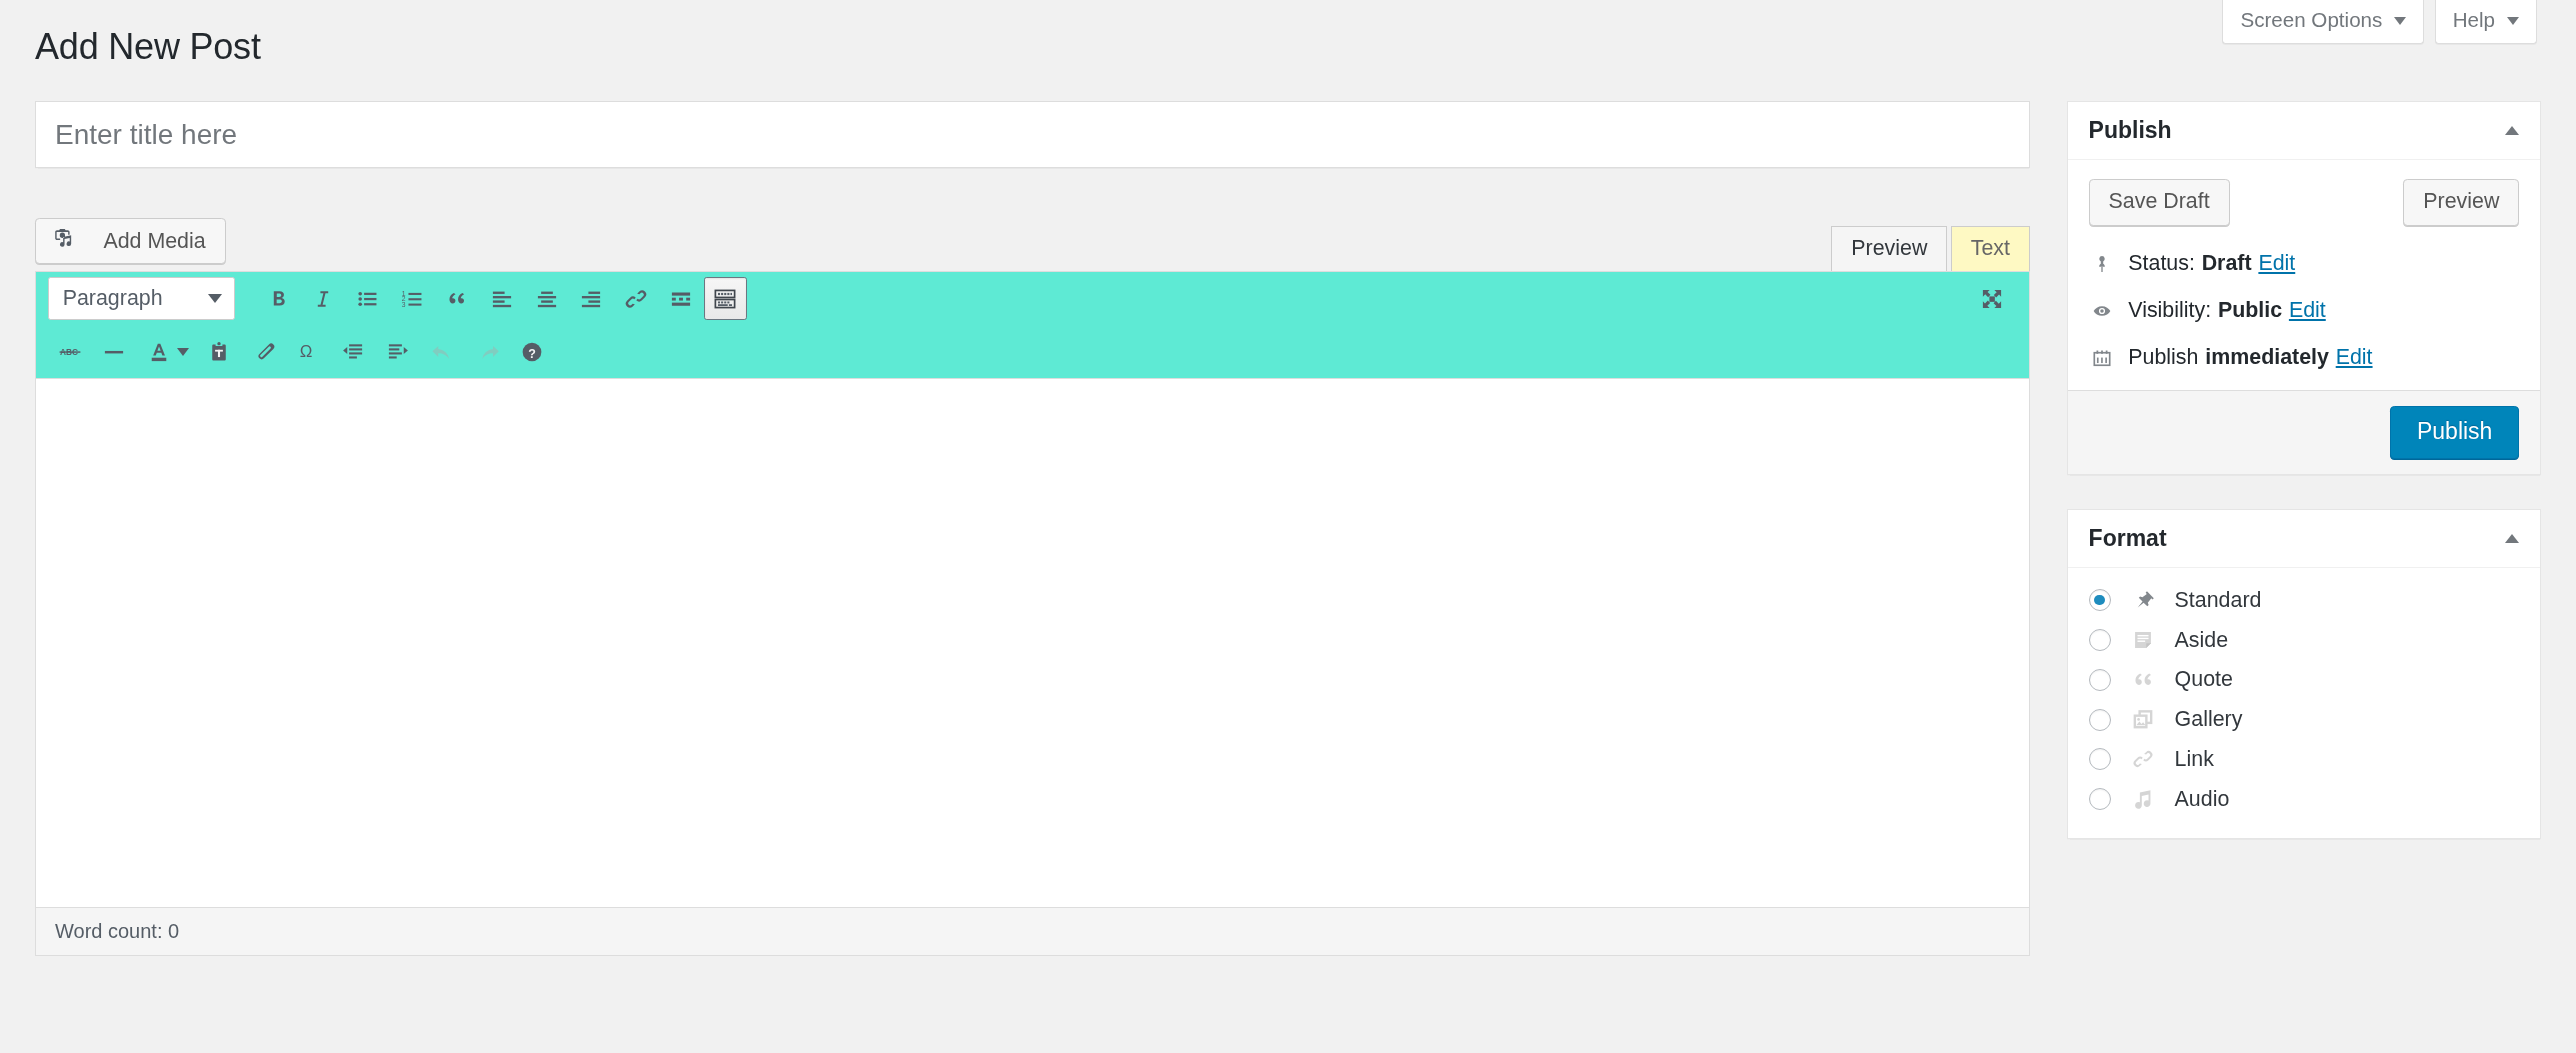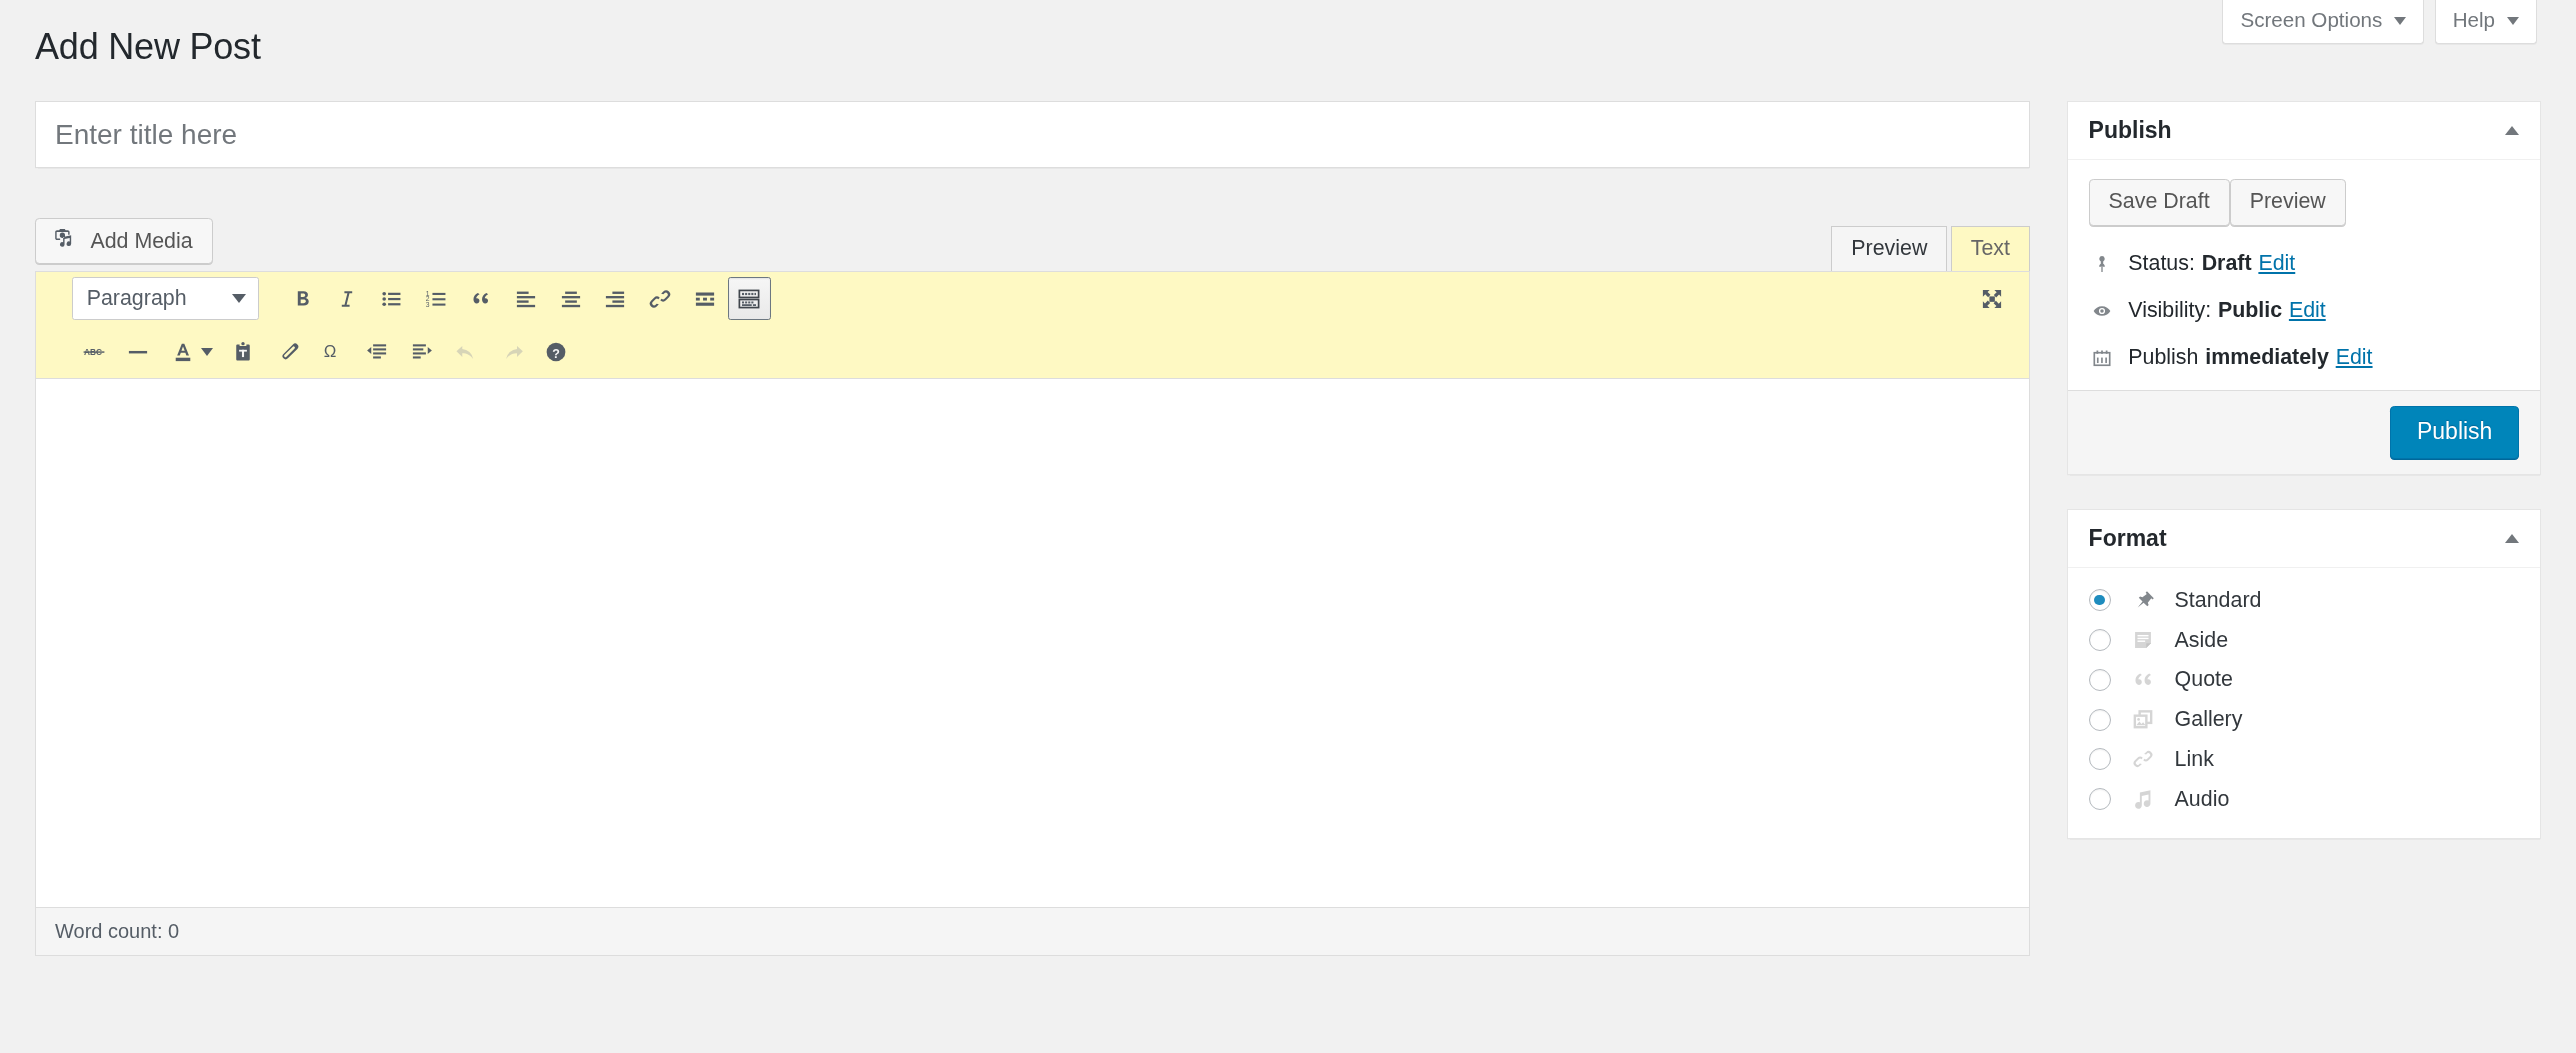--- a/index.html
+++ b/index.html
@@ -104,21 +104,21 @@
     background: #f7f7f7;
     border: 0.9px solid #ccc;
     border-radius: 4.3px;
     box-shadow: 0 0.9px 0 #ccc;
     color: #555;
     font-size: 21.4px;
     height: 46px;
     padding: 0 19px 0 15.4px;
     display: flex;
     align-items: center;
-    gap: 15px;
+    gap: 28px;
     cursor: pointer;
   }
 
   
   .wp-editor-tabs {
     position: absolute;
     right: 0; bottom: -0.9px;
     display: flex;
     gap: 3.4px;
   }
@@ -137,25 +137,24 @@
     background: #f5f5f5;
     border-bottom: 0.9px solid #f5f5f5;
     color: #32373c;
   }
 
   
   #wp-content-editor-tools {
     background: #f5f5f5;
   }
   .mce-toolbar-grp {
-    background: #fef9c3;
+    background: #5eead4;
     border: 0.9px solid #ddd;
     border-bottom: 0.9px solid #ddd;
     position: relative;
-    padding-left: 24px;
   }
   .mce-toolbar {
     display: flex;
     align-items: center;
     padding: 3.4px 0 3.4px 12px;
     min-height: 53px;
   }
   .mce-toolbar.row2 { min-height: 53px; }
 
   .mce-btn {
@@ -261,21 +260,21 @@
     border-bottom: 9.4px solid #72777c;
     cursor: pointer;
   }
 
   
   #minor-publishing {
     padding: 19px 20.6px 8.6px 20.6px;
   }
   .minor-publishing-actions {
     display: flex;
-    justify-content: flex-start;
+    justify-content: space-between;
     align-items: center;
     margin-bottom: 13.7px;
   }
   .button {
     background: #f7f7f7;
     border: 0.9px solid #ccc;
     border-radius: 4.3px;
     box-shadow: 0 0.9px 0 #ccc;
     color: #555;
     font-size: 21.4px;

